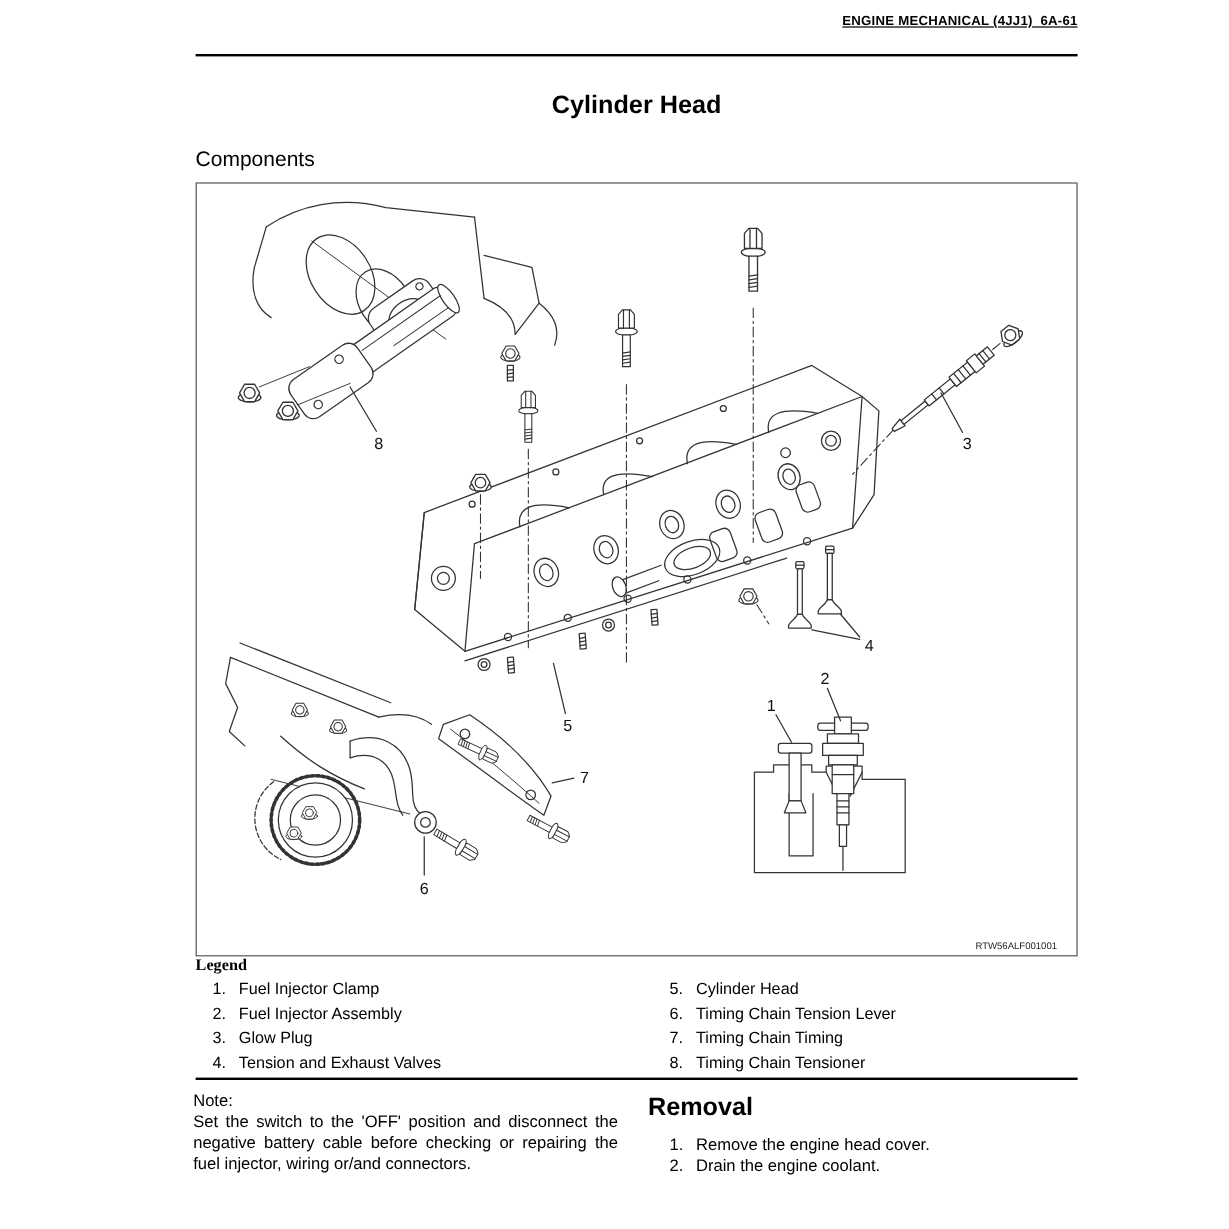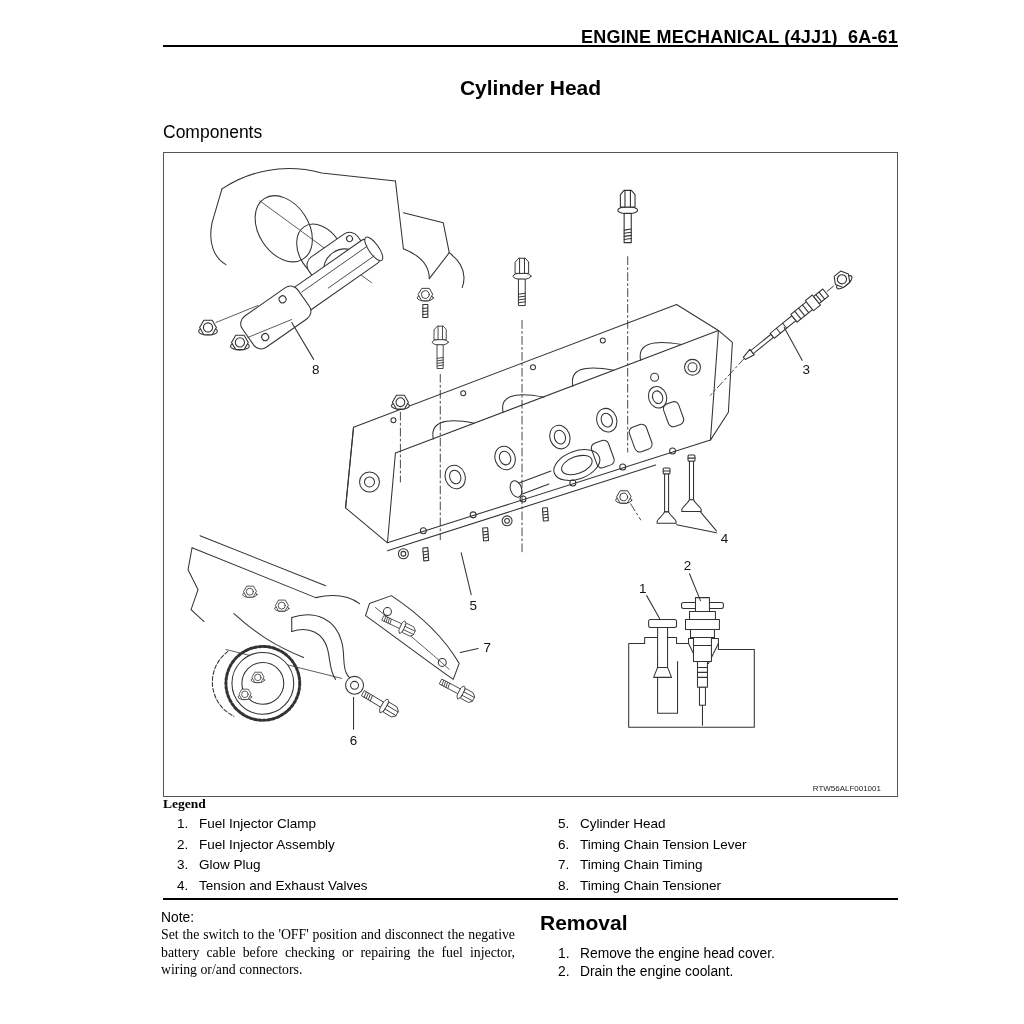--- a/index.html
+++ b/index.html
@@ -1,19 +1,19 @@
 <!DOCTYPE html>
 <html><head>
 <meta charset="utf-8">
 <style>
   html,body{margin:0;padding:0;background:#ffffff;}
   body{width:1024px;height:1024px;position:relative;font-family:"Liberation Sans",sans-serif;color:#000;}
   .abs{position:absolute;}
   
-  #hdr{top:27px;left:163px;width:735px;text-align:right;font-size:18px;font-weight:bold;white-space:pre;letter-spacing:.2px;}
+  #hdr{top:12px;left:163px;width:735px;text-align:right;font-size:11px;font-weight:bold;white-space:pre;letter-spacing:.2px;text-decoration:underline;}
   #hdr-rule{top:45px;left:163px;width:735px;height:2px;background:#000;}
   #title{top:76px;left:163px;width:735px;text-align:center;font-size:21px;font-weight:bold;}
   #components{top:122px;left:163px;font-size:17.5px;font-weight:normal;}
   
   #figbox{top:152px;left:163px;width:735px;height:645px;border:1px solid #555;box-sizing:border-box;background:#fff;}
   #dsvg{width:100%;height:100%;display:block;}
   #dsvg path,#dsvg line,#dsvg circle,#dsvg ellipse,#dsvg rect,#dsvg polygon,#dsvg polyline{stroke:#333;stroke-width:1.05;fill:none;stroke-linecap:round;stroke-linejoin:round;}
   #dsvg .dashdot{stroke-dasharray:8 3 2 3;stroke-width:.9;}
   #dsvg .thin{stroke-width:.8;}
   #dsvg .teeth{stroke-width:3;stroke-dasharray:2.4 2.2;}
@@ -23,21 +23,21 @@
   #legend-h{top:796px;left:163px;font-size:13.5px;font-weight:bold;font-family:Liberation Serif, serif;}
   .lg-row{left:163px;width:735px;height:21px;font-size:13.5px;}
   .lg-num{position:absolute;left:14px;width:20px;}
   .lg-lab{position:absolute;left:36px;}
   .lg-num.r{left:395px;}
   .lg-lab.r{left:417px;}
   
   #divider{top:898px;left:163px;width:735px;height:2px;background:#000;}
   
   #note{top:909px;left:161px;width:354px;font-size:13.8px;line-height:17.3px;}
-  #note .just{text-align:justify;font-family:Liberation Serif, serif;}
+  #note .just{text-align:justify;}
   
   #removal-h{top:911px;left:540px;font-size:21px;font-weight:bold;}
   .rm-step{left:540px;width:360px;font-size:13.8px;}
   .rm-num{position:absolute;left:18px;width:22px;}
   .rm-txt{position:absolute;left:40px;text-align:right;}
 </style>
 </head>
 <body>
 
 <div class="abs" id="hdr">ENGINE MECHANICAL (4JJ1)  6A-61</div>

